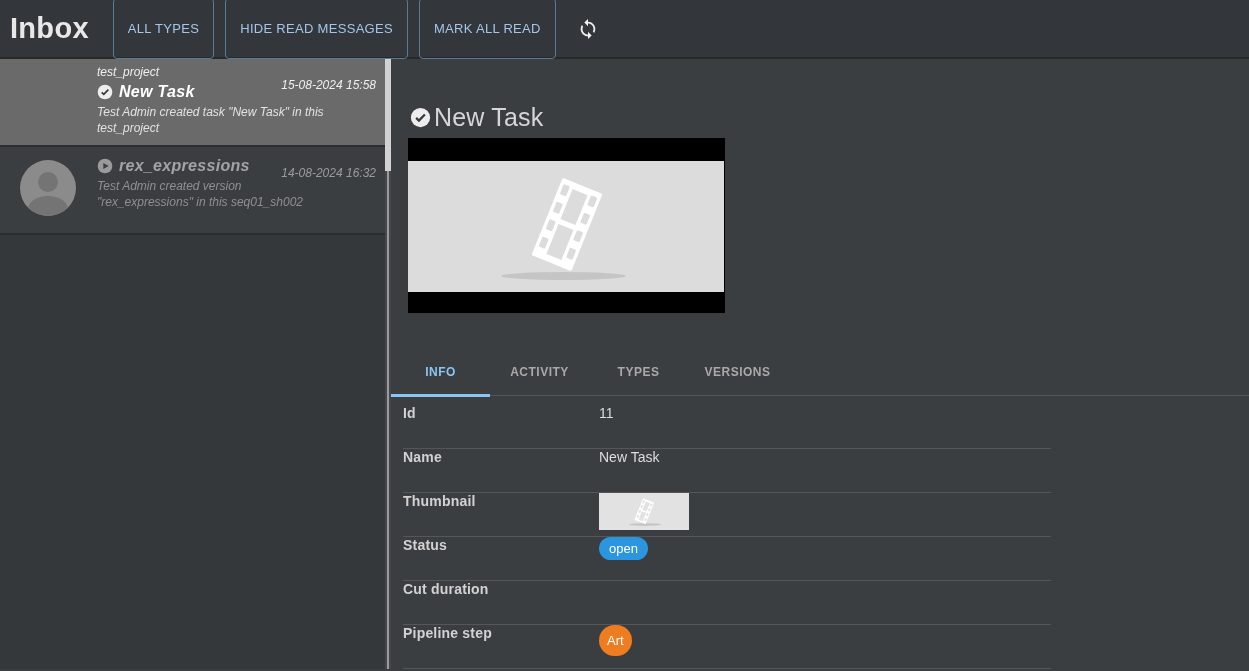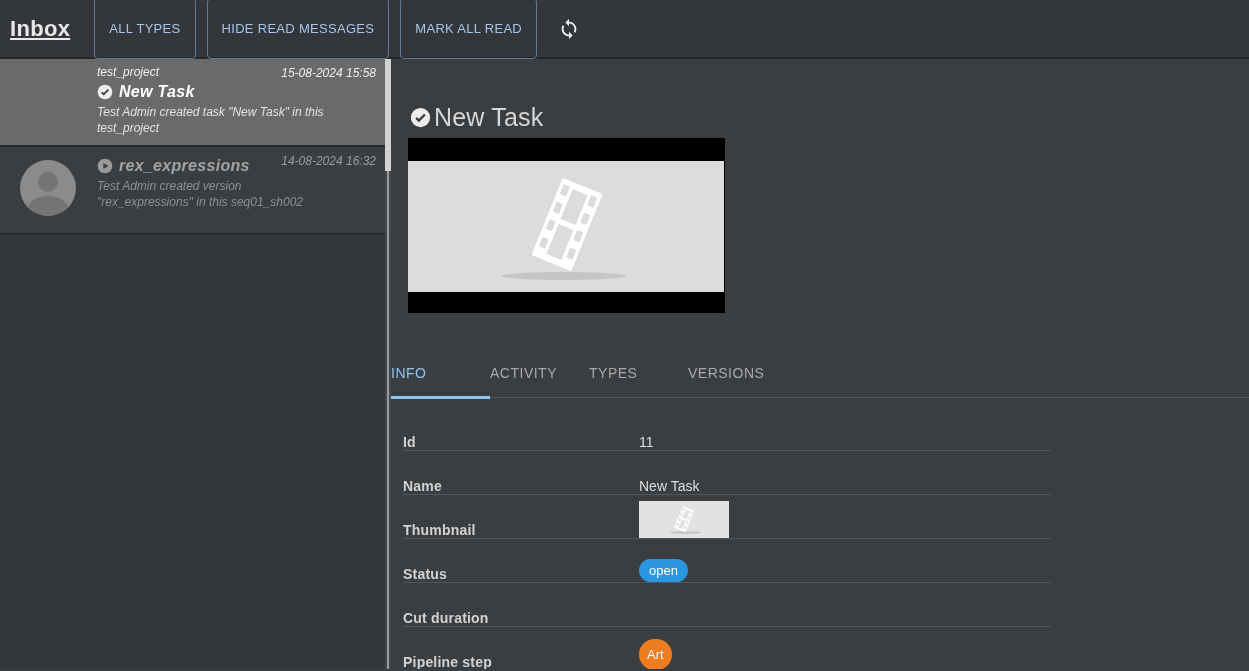--- a/index.html
+++ b/index.html
@@ -9,21 +9,21 @@
     background:#3b3e41;
     font-family:"Liberation Sans", sans-serif;
     -webkit-font-smoothing:antialiased;
   }
 
   
   .topbar {
     height:59px; background:#33363a; display:flex; align-items:center;
     padding-left:10px; border-bottom:2px solid #26282a;
   }
-  .app-title { font-size:22px; font-weight:bold; color:#e8e8e8; margin-right:24px; letter-spacing:.3px;text-decoration:underline; }
+  .app-title { font-size:29px; font-weight:bold; color:#e8e8e8; margin-right:24px; letter-spacing:.3px; }
   .tb-btn {
     background:transparent; border:1px solid #5c7a96; color:#a5c6e8;
     font-family:"Liberation Sans", sans-serif; font-size:13px; letter-spacing:.3px;
     padding:22px 14px; border-radius:4px; margin-right:11px; cursor:pointer;
   }
   .refresh-btn { margin-left:10px; width:24px; height:24px; cursor:pointer; display:flex; align-items:center; }
 
   
   .content { display:flex; height:610px; }
   .sidebar { width:385px; background:#35383b;font-style:italic; }
@@ -34,21 +34,21 @@
 
   
   .message { position:relative; height:88px; border-bottom:2px solid #2b2d2f; padding:6px 8px 0 97px; cursor:pointer; }
   .message.selected { background:#6a6a6a; }
   .message.selected .msg-context, .message.selected .msg-date { color:#efefef; }
   .message.selected .msg-title { color:#ffffff; }
   .message.selected .msg-desc { color:#e2e2e2; }
   .message.unread-no { background:#3b3e41; }
   .message .msg-context, .message .msg-date { color:#9b9b9b; font-size:12px; }
   .msg-context-row { display:flex; align-items:center; gap:5px; }
-  .msg-date { position:absolute; right:9px; top:7px; }
+  .msg-date { position:absolute; right:9px; top:19px; }
   .msg-title-row { display:flex; align-items:center; gap:6px; margin-top:4px; }
   .msg-title { font-size:16px; font-weight:bold; color:#a3a3a3; letter-spacing:.3px; }
   .msg-desc { margin-top:4px; font-size:12px; line-height:1.32; color:#8f8f8f; white-space:pre-line; width:352px; }
   .avatar {
     position:absolute; left:20px; top:13px; width:56px; height:56px; border-radius:50%;
     background:#8b8b8b; overflow:hidden;
   }
   .avatar .head { position:absolute; left:18px; top:12px; width:20px; height:20px; border-radius:50%; background:#747474; }
   .avatar .shoulders { position:absolute; left:8px; top:36px; width:40px; height:26px; border-radius:50% 50% 0 0; background:#747474; }
   .icon16 { width:16px; height:16px; flex:0 0 auto; }
@@ -62,28 +62,28 @@
   .player { width:317px; height:175px; background:#000; margin:6px 0 0 17px; position:relative; }
   .player .screen {
     position:absolute; left:0; top:23px; width:316px; height:131px; background:#dcdcdc;
     display:flex; align-items:center; justify-content:center;
   }
   .player .film-wrap { position:relative; width:100px; height:110px; display:flex; align-items:center; justify-content:center; }
   .player .film-shadow { position:absolute; left:-15px; bottom:2px; width:125px; height:8px; border-radius:50%; background:rgba(0,0,0,0.10); }
 
   .tabs { display:flex; margin-top:37px; border-bottom:1px solid #54575a; }
   .tab {
-    min-width:99px; padding:15px 0 16px; font-size:14px; letter-spacing:.5px;
-    color:#a9a9a9; cursor:pointer; position:relative;
+    min-width:99px; text-align:center; padding:15px 0 16px; font-size:12px; letter-spacing:.5px;
+    color:#a9a9a9; cursor:pointer; position:relative;font-weight:bold;
   }
   .tab.active { color:#8cc4f2; }
   .tab.active::after { content:""; position:absolute; left:0; right:0; bottom:-2px; height:3px; background:#8cc4f2; }
 
   .info-table { margin:9px 0 0 12px; width:648px; }
-  .info-row { display:flex; align-items:flex-end; height:44px; border-bottom:1px solid #54575a;gap:40px; }
+  .info-row { display:flex; align-items:flex-start; height:44px; border-bottom:1px solid #54575a; }
   .info-label { width:196px; font-size:14px; font-weight:bold; color:#d2d2d2; letter-spacing:.2px; }
   .info-value { font-size:14px; color:#dcdcdc; display:flex; align-items:center; }
   .badge {
     color:#fff; font-size:13px; border-radius:14px; padding:5px 10px; line-height:1;
   }
   .badge.round { padding:9px 8px; border-radius:16px; }
   .mini-thumb {
     width:90px; height:37px; background:#e2e2e2; display:flex; align-items:center; justify-content:center; position:relative;
   }
   .mini-thumb .mini-shadow { position:absolute; left:30px; bottom:4px; width:32px; height:3px; border-radius:50%; background:rgba(0,0,0,0.12); }

